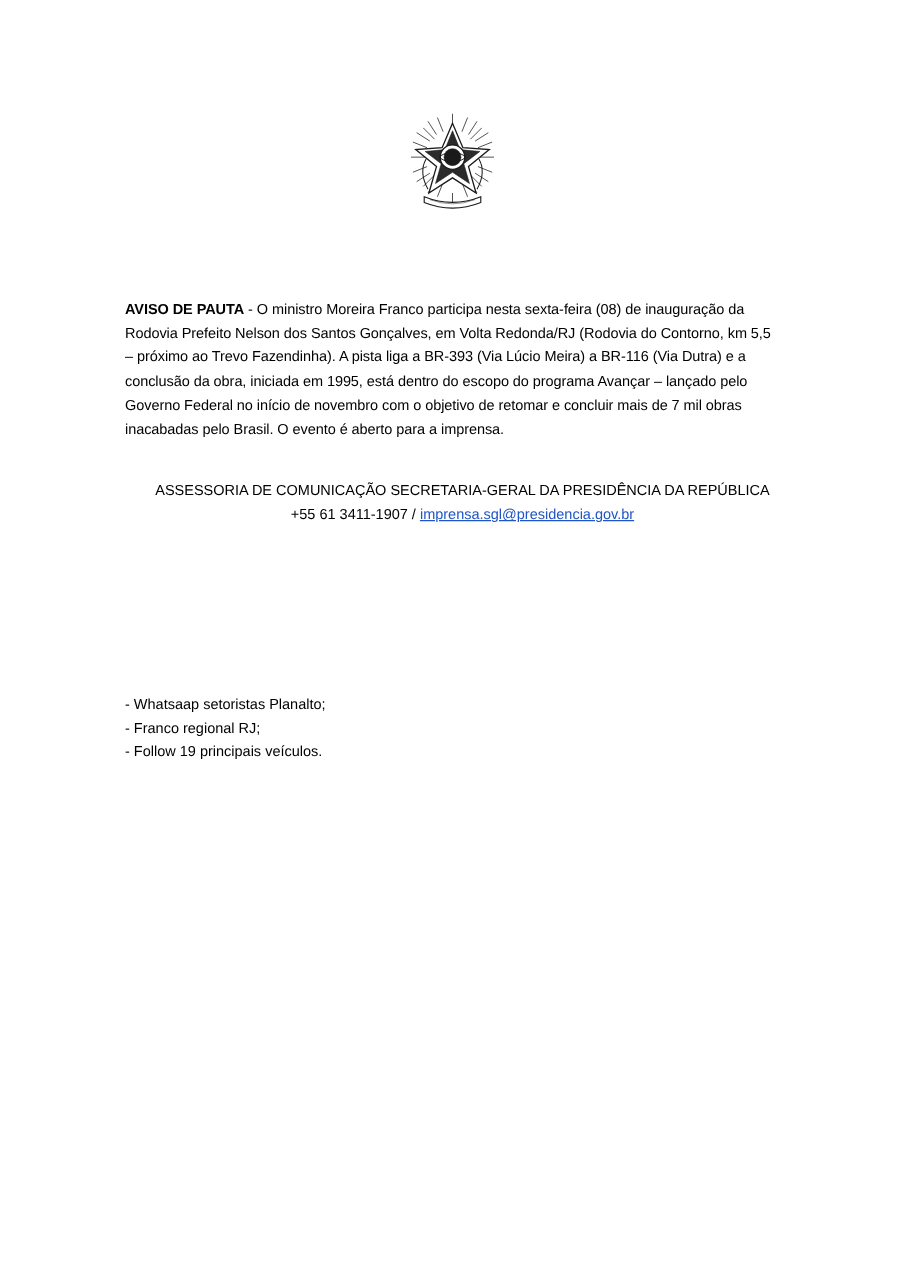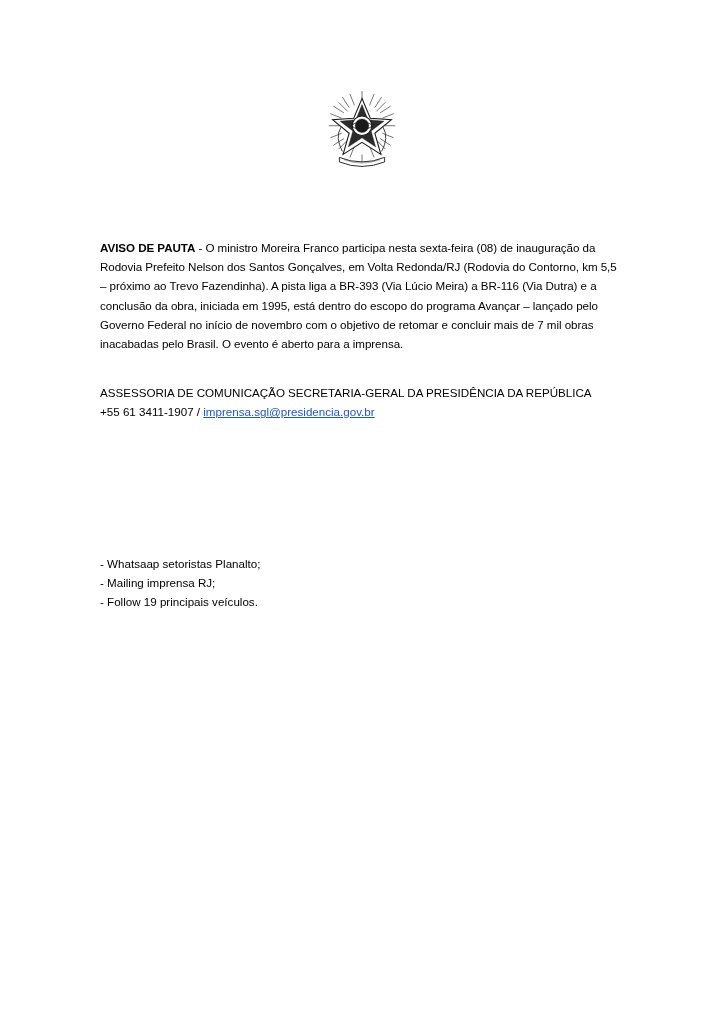--- a/index.html
+++ b/index.html
@@ -67,20 +67,21 @@
   .info-title {
     font-size: 11.6px;
     line-height: 19.2px;
     font-weight: bold;
     margin: 0;
   }
   .info-line {
     font-size: 11.6px;
     line-height: 19.2px;
     margin: 0;
+    text-align: center;
   }
   .mail-link {
     color: #1f55c4;
     text-decoration: underline;
   }
 
   .block-disparo {
     position: absolute;
     left: 100px;
     top: 554px;
@@ -155,17 +156,17 @@
     <p class="para"><span class="lead">AVISO DE PAUTA</span><span> - </span><span>O ministro Moreira Franco participa nesta sexta-feira (08) de inauguração da Rodovia Prefeito Nelson dos Santos Gonçalves, em Volta Redonda/RJ (Rodovia do Contorno, km 5,5 – próximo ao Trevo Fazendinha). A pista liga a BR-393 (Via Lúcio Meira) a BR-116 (Via Dutra) e a conclusão da obra, iniciada em 1995, está dentro do escopo do programa Avançar – lançado pelo Governo Federal no início de novembro com o objetivo de retomar e concluir mais de 7 mil obras inacabadas pelo Brasil. O evento é aberto para a imprensa.</span></p>
   </div>
 
   <div class="block-info">
     <p class="info-line">ASSESSORIA DE COMUNICAÇÃO SECRETARIA-GERAL DA PRESIDÊNCIA DA REPÚBLICA</p>
     <p class="info-line"><span>+55 61 3411-1907 / </span><a class="mail-link" href="#">imprensa.sgl@presidencia.gov.br</a></p>
   </div>
 
   <div class="block-disparo">
     <p class="disparo-item">- Whatsaap setoristas Planalto;</p>
-    <p class="disparo-item">- Mailing imprensa RJ;</p>
+    <p class="disparo-item">- Franco regional RJ;</p>
     <p class="disparo-item">- Follow 19 principais veículos.</p>
   </div>
 
 </div>
 
 </body></html>

